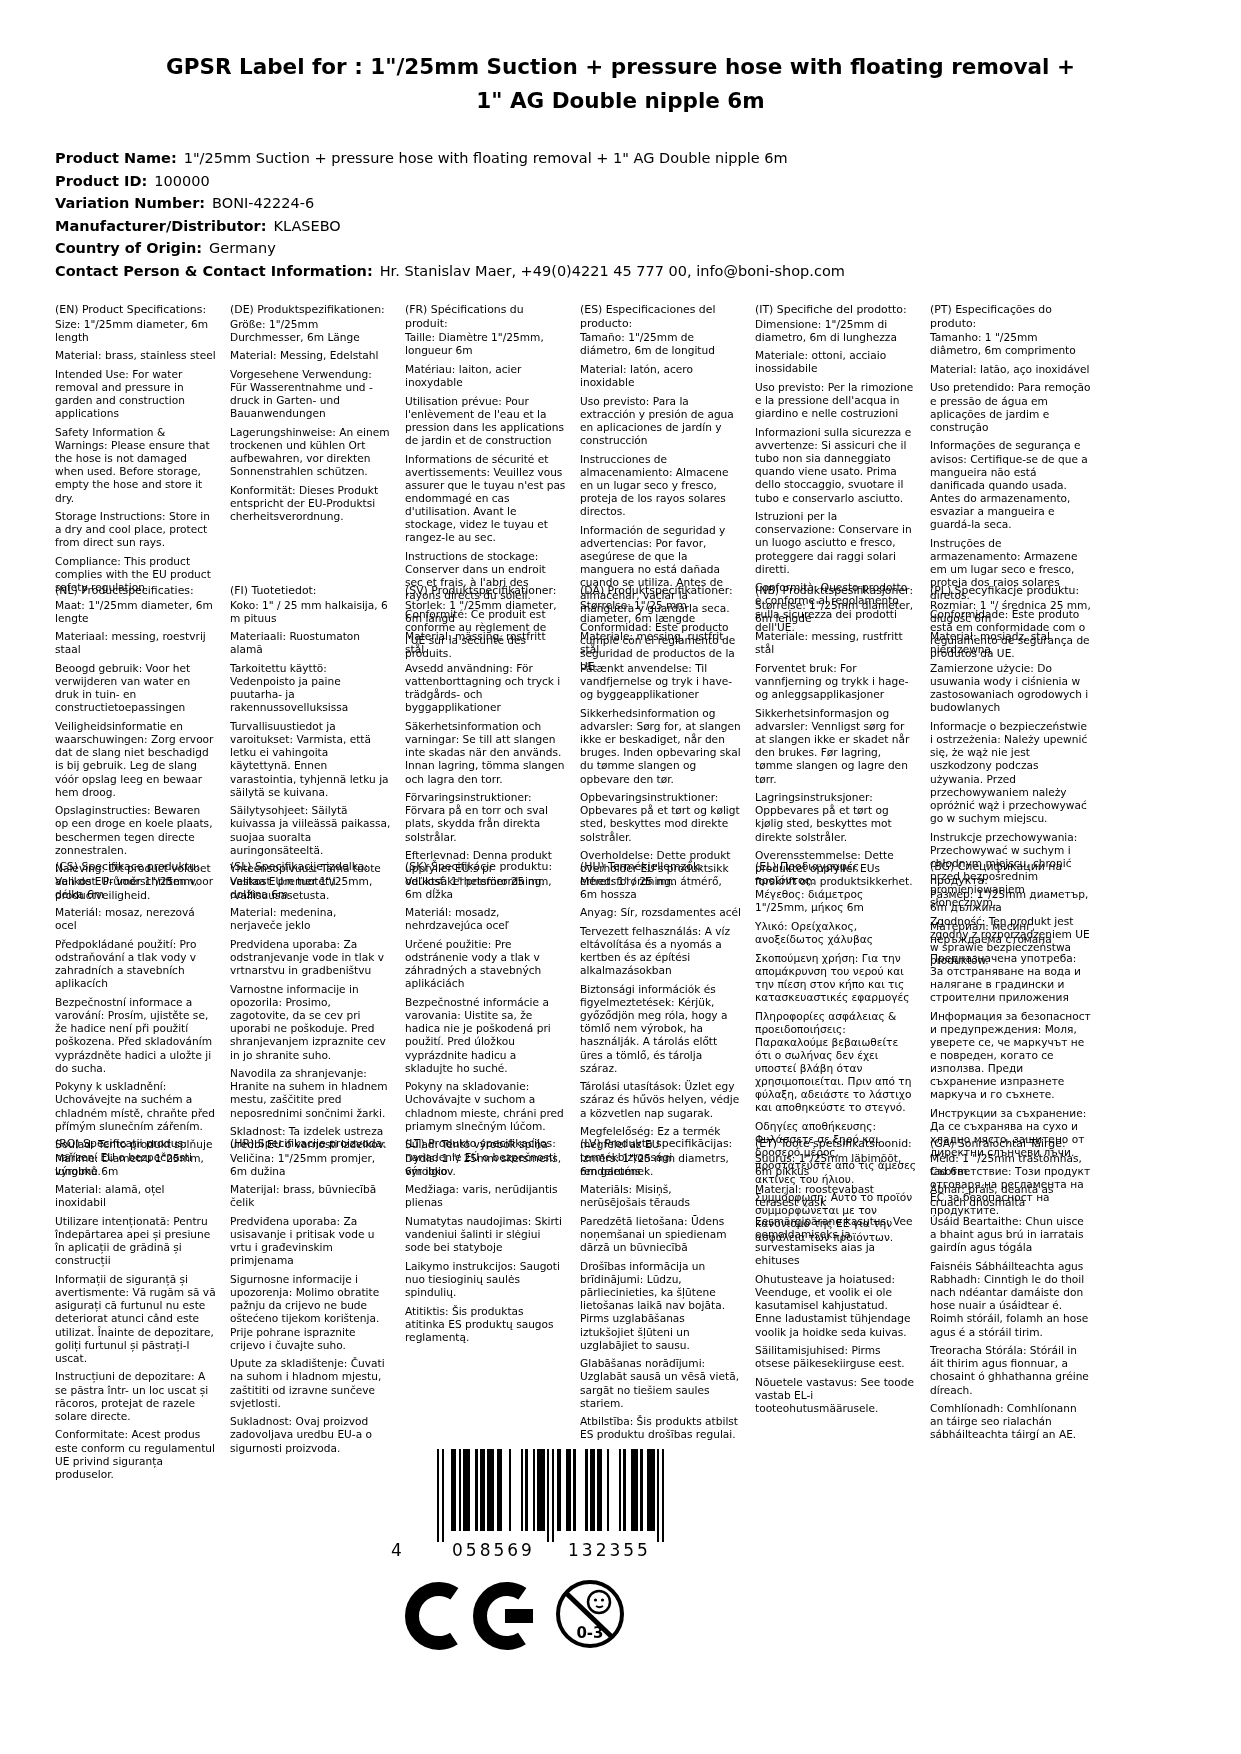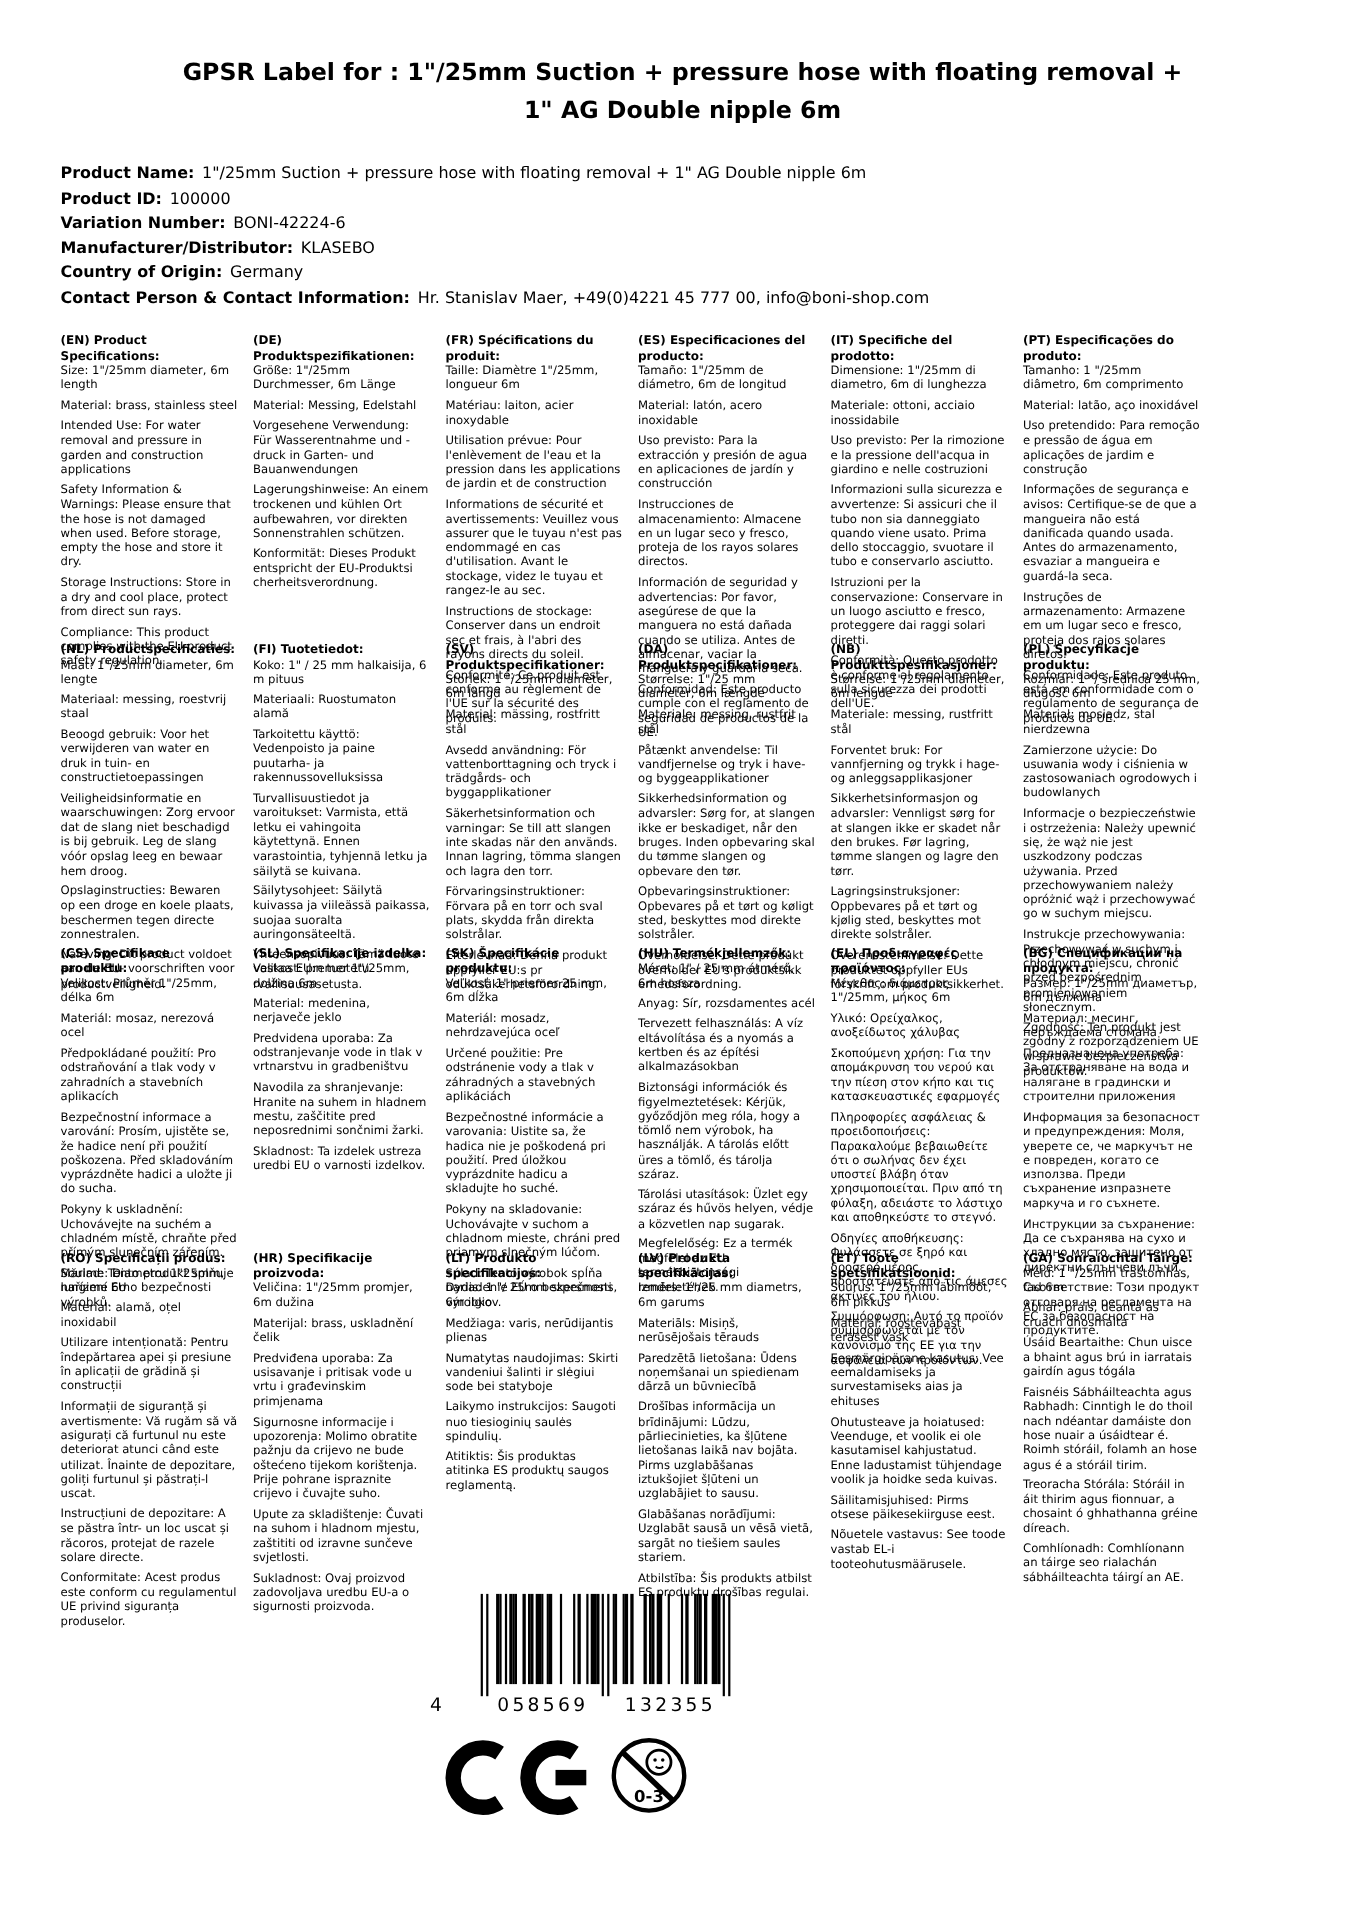--- a/index.html
+++ b/index.html
@@ -22,21 +22,21 @@
   .pi-label{font-weight:bold;}
   .pi-value{margin-left:7px;}
   .blocks-grid{
     position:absolute;left:55px;top:303px;
     display:grid;
     grid-template-columns:repeat(6,161px);
     column-gap:14px;
     grid-template-rows:281px 276px 277px auto;
   }
   .block{font-size:10.6px;line-height:1.24;}
-  .block-heading{font-size:10.9px;font-weight:bold;margin:0 0 1px 0;}
+  .block-heading{font-size:10.9px;font-weight:normal;margin:0 0 1px 0;}
   .block-p{margin:0 0 5.5px 0;}
   .barcode{
     position:absolute;left:437px;top:1449px;
     display:flex;align-items:flex-start;
   }
   .bc-module{width:2.4px;height:82px;}
   .bc-module.bar{background:#000;}
   .bc-module.guard{height:93px;}
   .bc-digit-first{position:absolute;left:391px;top:1540px;font-size:17px;}
   .bc-digit-left{position:absolute;left:452px;top:1540px;font-size:17px;letter-spacing:3px;}
@@ -232,20 +232,21 @@
           <p class="block-p">Soulad: Tento produkt splňuje nařízení EU o bezpečnosti výrobků.</p>
         </div>
   </div>
 
   <div class="block">
     <div class="block-heading">(SL) Specifikacije izdelka:</div>
     <div>
           <p class="block-p">Velikost: premer 1"/25mm, dolžina 6m</p>
           <p class="block-p">Material: medenina, nerjaveče jeklo</p>
           <p class="block-p">Predvidena uporaba: Za odstranjevanje vode in tlak v vrtnarstvu in gradbeništvu</p>
+          <p class="block-p">Varnostne informacije in opozorila: Prosimo, zagotovite, da se cev pri uporabi ne poškoduje. Pred shranjevanjem izpraznite cev in jo shranite suho.</p>
           <p class="block-p">Navodila za shranjevanje: Hranite na suhem in hladnem mestu, zaščitite pred neposrednimi sončnimi žarki.</p>
           <p class="block-p">Skladnost: Ta izdelek ustreza uredbi EU o varnosti izdelkov.</p>
         </div>
   </div>
 
   <div class="block">
     <div class="block-heading">(SK) Špecifikácie produktu:</div>
     <div>
           <p class="block-p">Veľkosť: 1" priemer 25 mm, 6m dĺžka</p>
           <p class="block-p">Materiál: mosadz, nehrdzavejúca oceľ</p>
@@ -301,21 +302,21 @@
           <p class="block-p">Informații de siguranță și avertismente: Vă rugăm să vă asigurați că furtunul nu este deteriorat atunci când este utilizat. Înainte de depozitare, goliți furtunul și păstrați-l uscat.</p>
           <p class="block-p">Instrucțiuni de depozitare: A se păstra într- un loc uscat și răcoros, protejat de razele solare directe.</p>
           <p class="block-p">Conformitate: Acest produs este conform cu regulamentul UE privind siguranța produselor.</p>
         </div>
   </div>
 
   <div class="block">
     <div class="block-heading">(HR) Specifikacije proizvoda:</div>
     <div>
           <p class="block-p">Veličina: 1"/25mm promjer, 6m dužina</p>
-          <p class="block-p">Materijal: brass, uskladnění čelik</p>
+          <p class="block-p">Materijal: brass, būvniecībā čelik</p>
           <p class="block-p">Predviđena uporaba: Za usisavanje i pritisak vode u vrtu i građevinskim primjenama</p>
           <p class="block-p">Sigurnosne informacije i upozorenja: Molimo obratite pažnju da crijevo ne bude oštećeno tijekom korištenja. Prije pohrane ispraznite crijevo i čuvajte suho.</p>
           <p class="block-p">Upute za skladištenje: Čuvati na suhom i hladnom mjestu, zaštititi od izravne sunčeve svjetlosti.</p>
           <p class="block-p">Sukladnost: Ovaj proizvod zadovoljava uredbu EU-a o sigurnosti proizvoda.</p>
         </div>
   </div>
 
   <div class="block">
     <div class="block-heading">(LT) Produkto specifikacijos:</div>
     <div>

